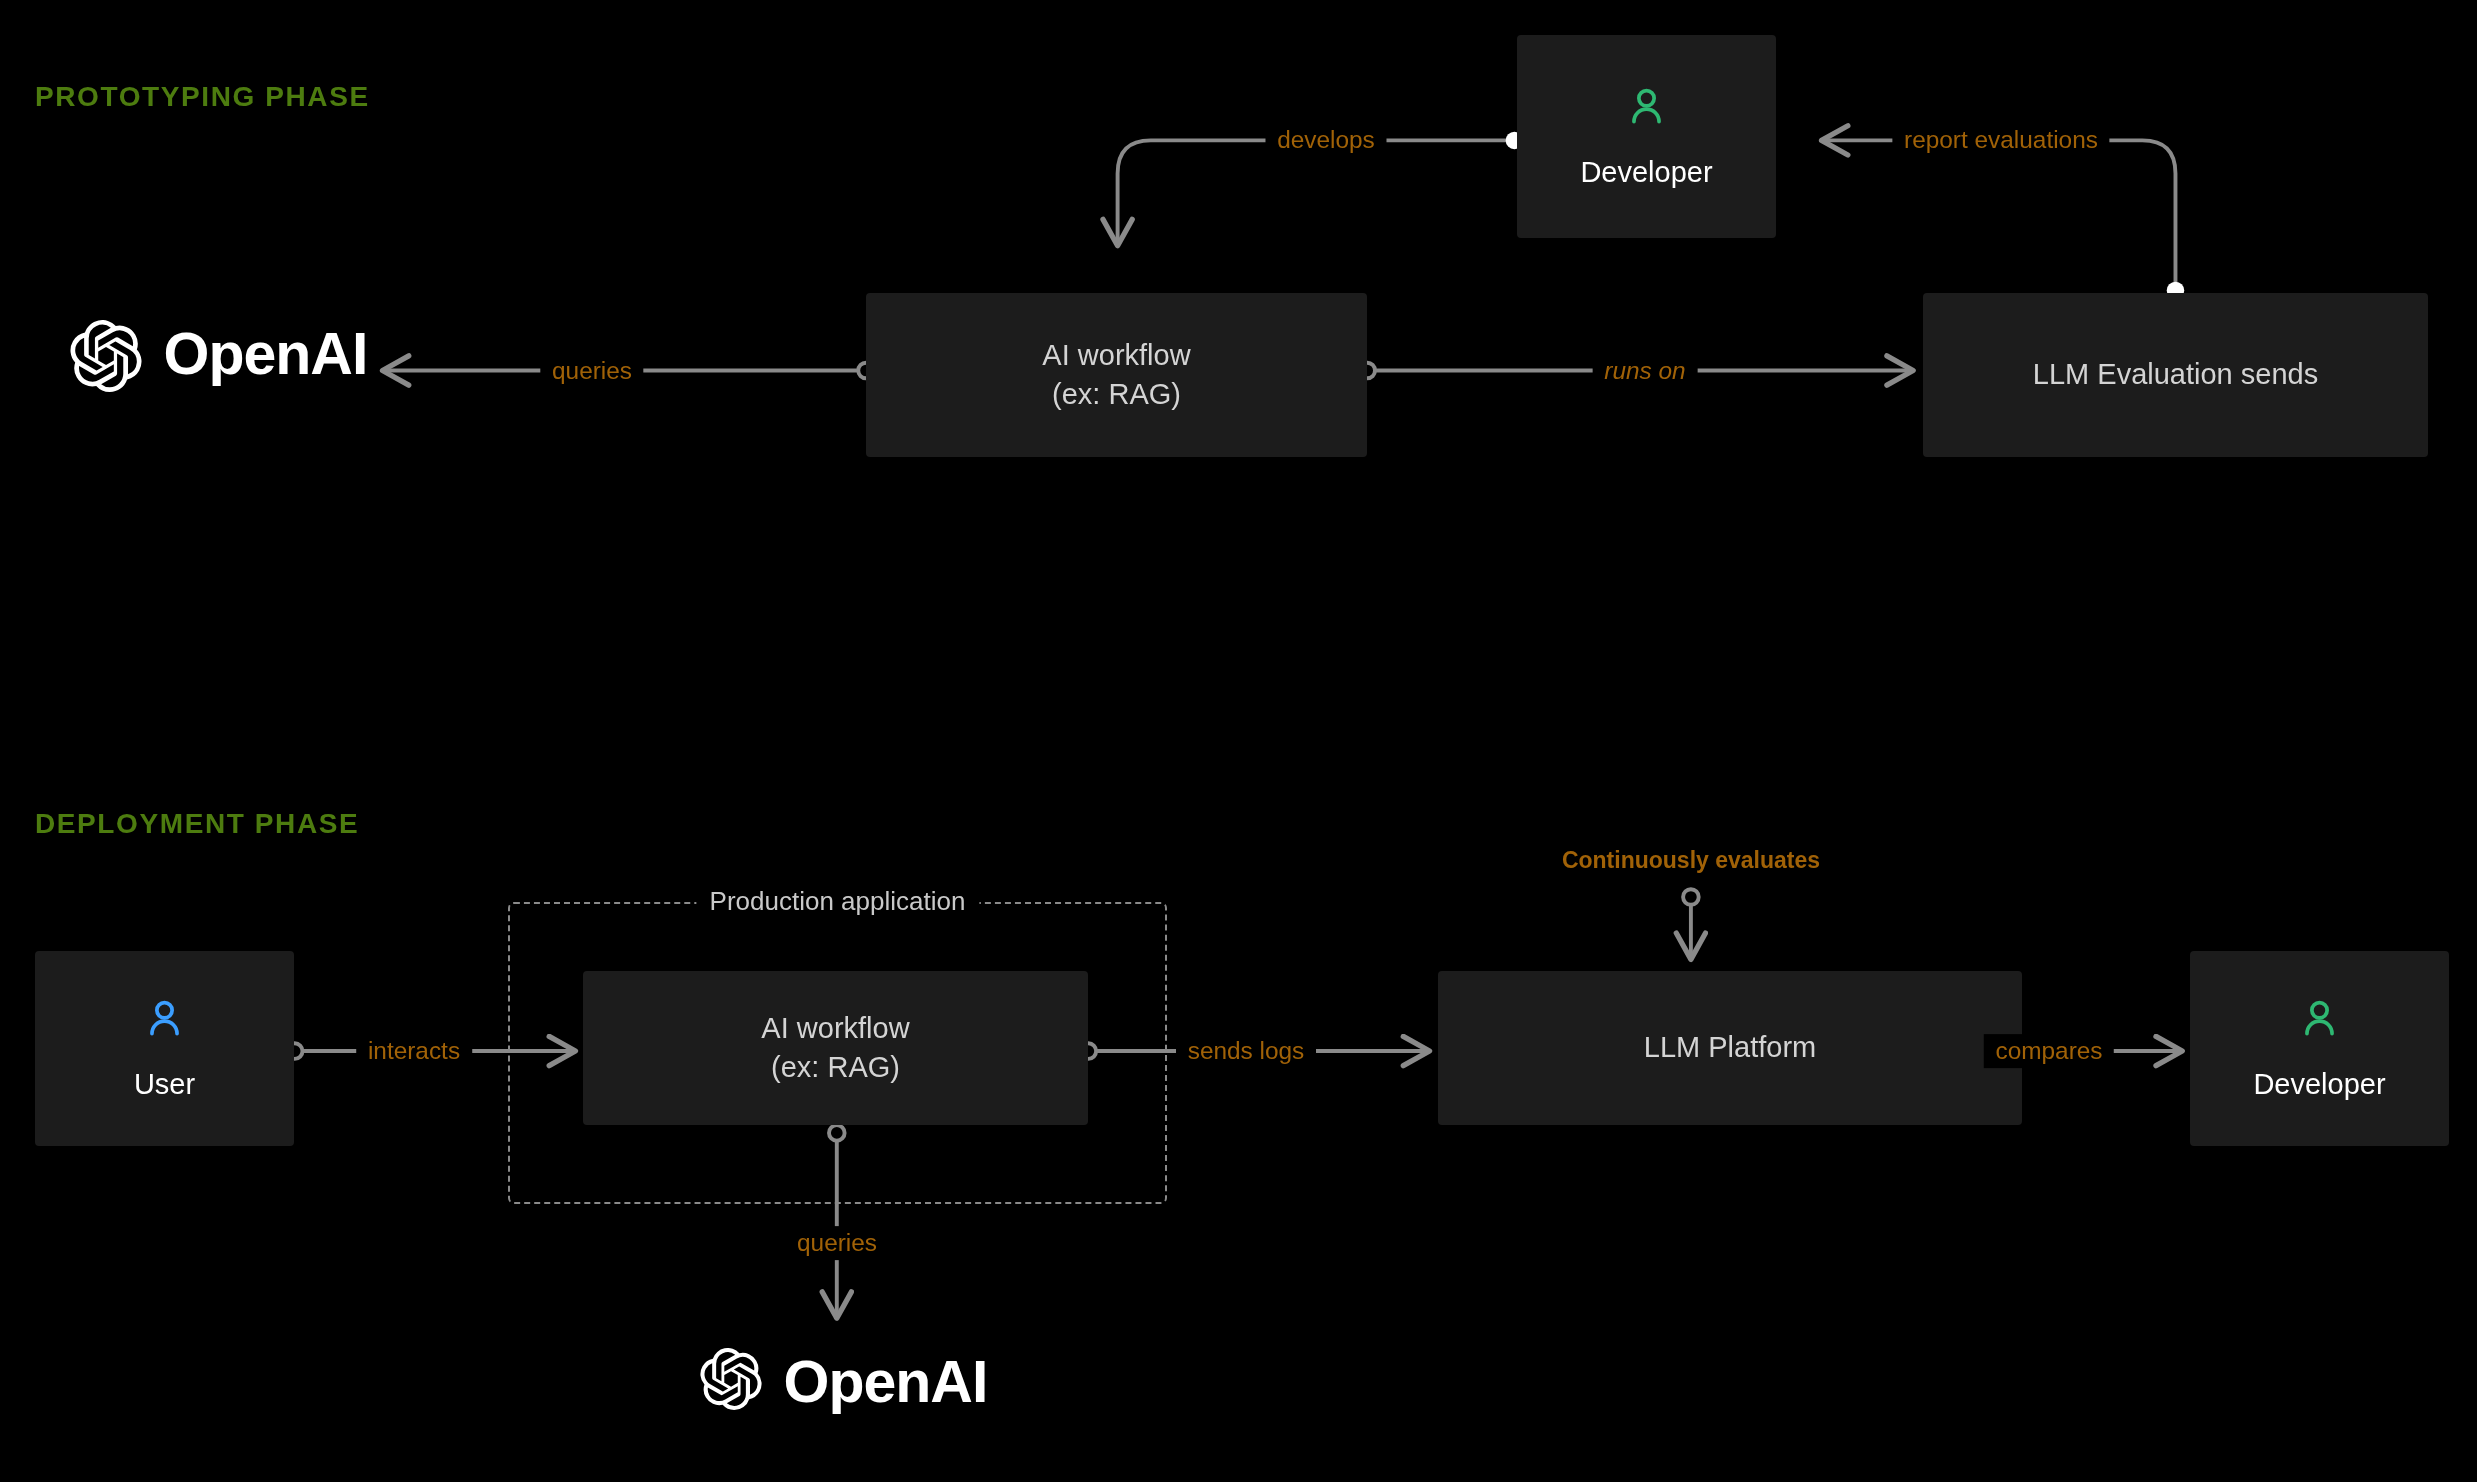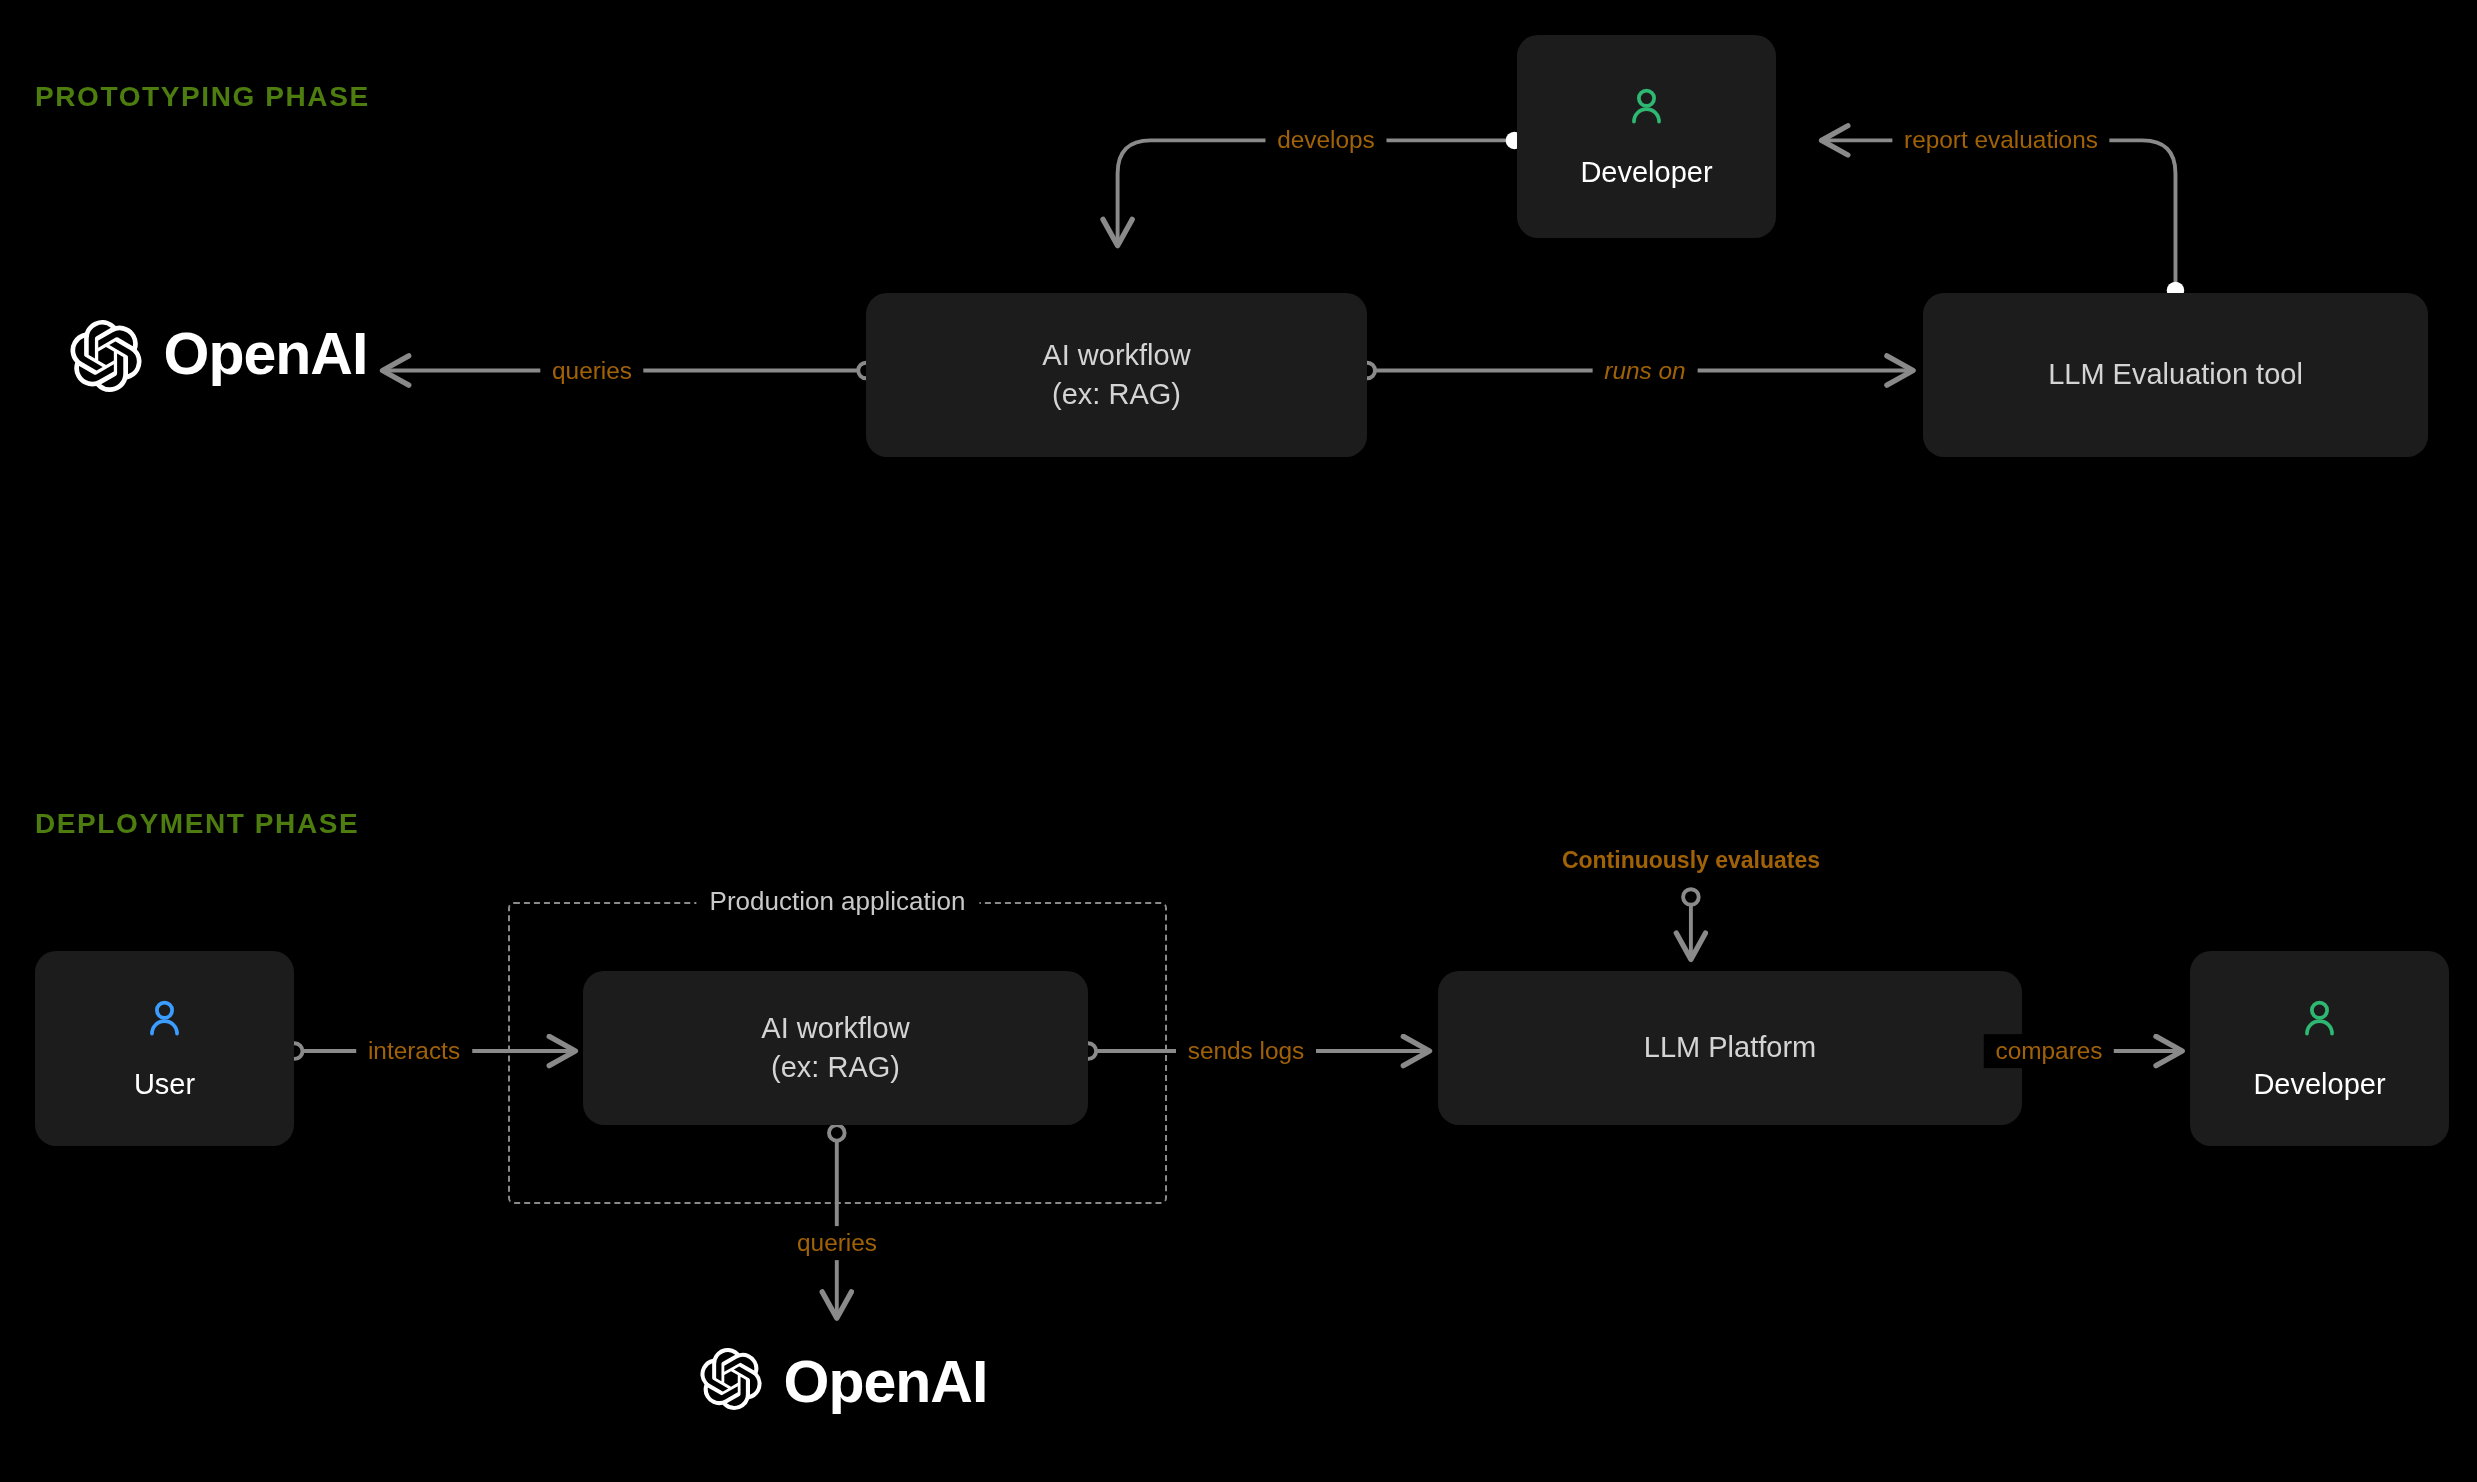--- a/index.html
+++ b/index.html
@@ -38,21 +38,21 @@
     color: #4d7c0f;
     white-space: nowrap;
   }
   #phase-prototyping { left: 35px; top: 81px; }
   #phase-deployment  { left: 35px; top: 808px; }
 
   
   .node {
     position: absolute;
     background: #1c1c1c;
-    border-radius: 21px;
+    border-radius: 4px;
     display: flex;
     flex-direction: column;
     align-items: center;
     justify-content: center;
     box-sizing: border-box;
   }
   .node-label {
     font-size: 29px;
     color: #d4d4d4;
     line-height: 1.35;
@@ -199,21 +199,21 @@
     </span>
     <span class="openai-word">OpenAI</span>
   </div>
 
   <div class="node" id="node-ai-workflow-proto">
     <div class="node-label">AI workflow</div>
     <div class="node-label">(ex: RAG)</div>
   </div>
 
   <div class="node" id="node-llm-eval-tool">
-    <div class="node-label">LLM Evaluation tool</div>
+    <div class="node-label">LLM Evaluation sends</div>
   </div>
 
   <div class="node actor" id="node-developer-proto">
     <span class="icon-wrap">
       <svg width="47" height="47" viewBox="0 0 24 24" fill="none" stroke="#2eb872" stroke-width="1.9" stroke-linecap="round" stroke-linejoin="round">
         <circle cx="12" cy="7.3" r="3.9"></circle>
         <path d="M5.6 19.2a6.4 6.4 0 0 1 12.8 0"></path>
       </svg>
     </span>
     <div class="actor-label">Developer</div>

